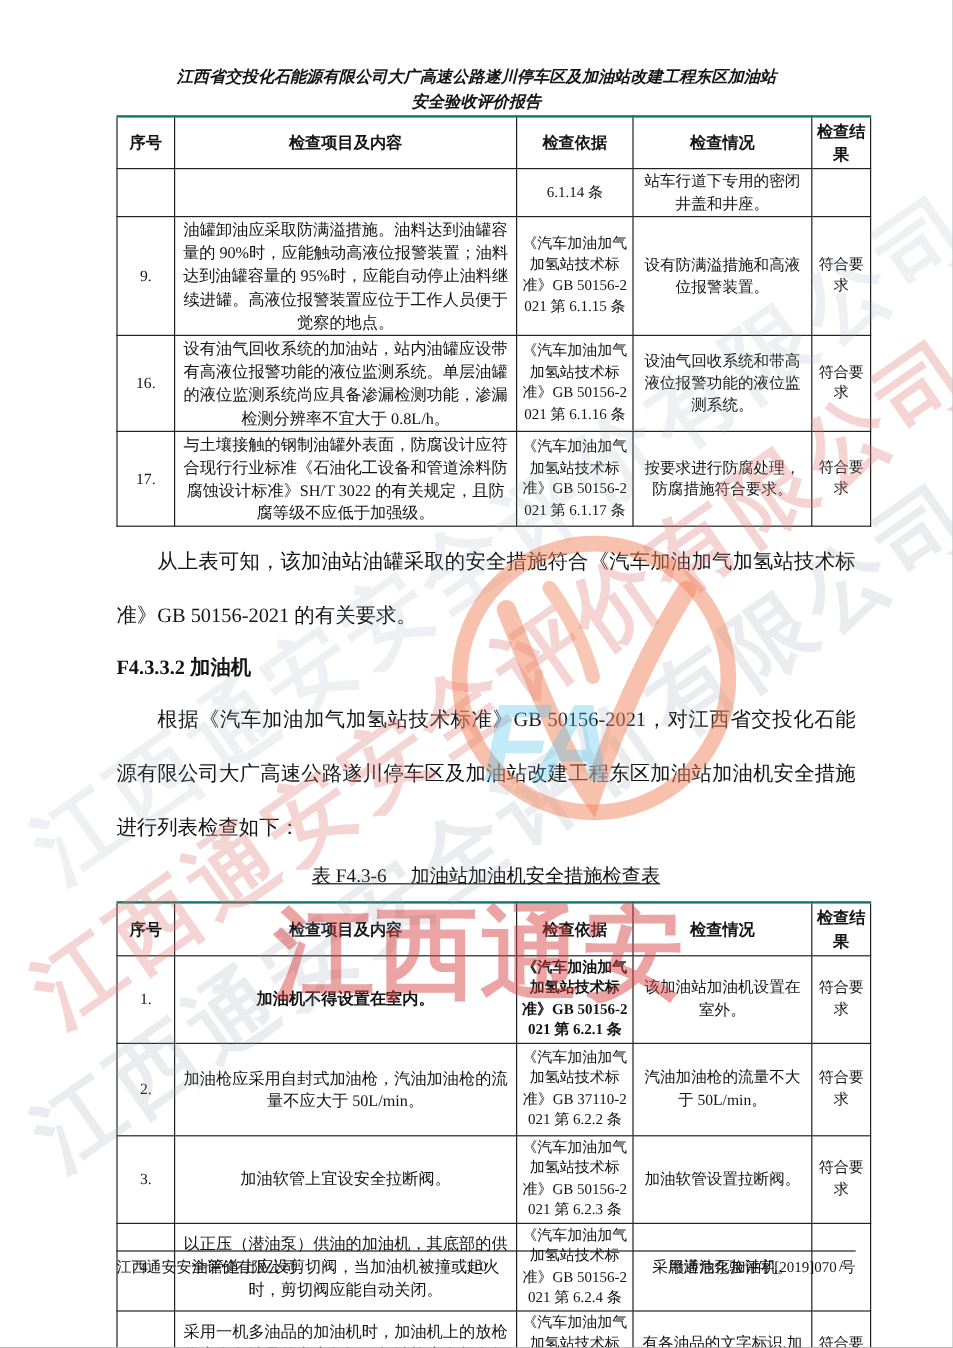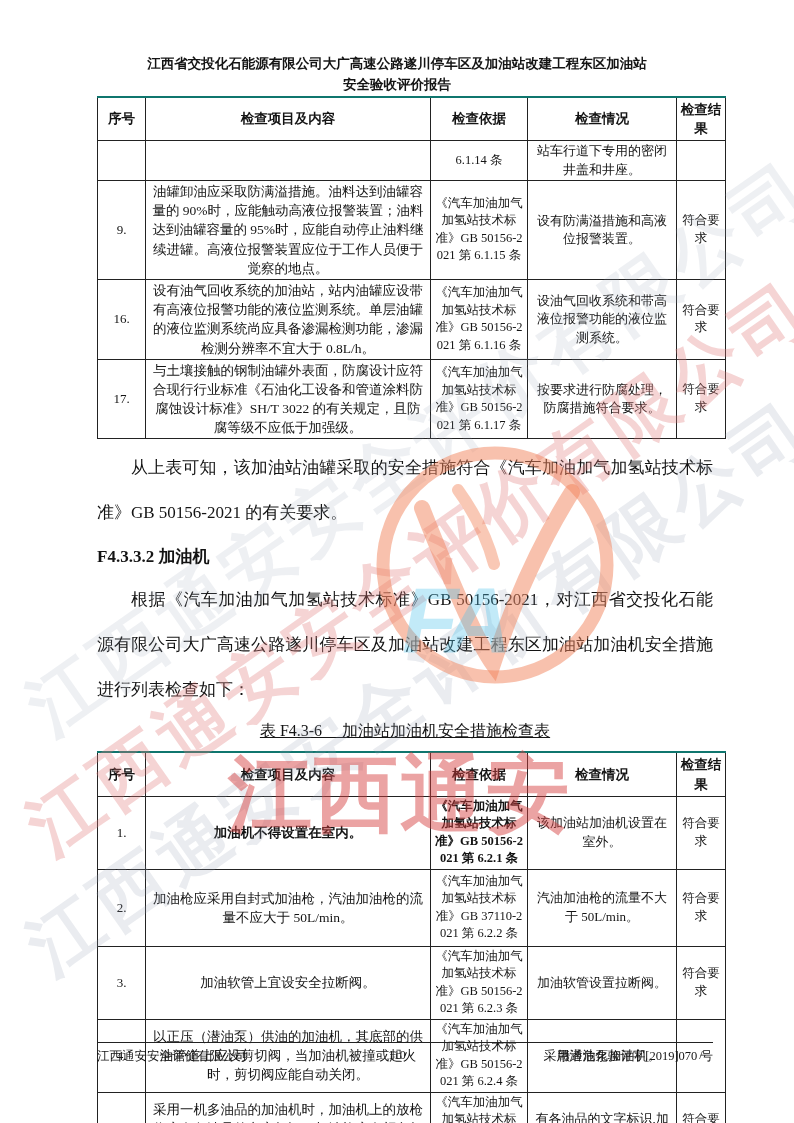--- a/index.html
+++ b/index.html
@@ -3,21 +3,21 @@
 <meta charset="utf-8">
 <style>
   html,body{margin:0;padding:0;background:#888;}
   .page{
     position:relative;width:794px;height:1123px;margin:0 auto;
     background:#ffffff;overflow:hidden;
     font-family:"Liberation Serif", serif;color:#141414;
   }
   .content{position:relative;z-index:1;}
   
-  .doc-title{margin-top:54px;text-align:center;font-size:13.5px;font-weight:600;line-height:1.55;}
+  .doc-title{margin-top:54px;text-align:center;font-size:13.5px;font-weight:600;line-height:1.55;font-style:italic;}
   
   table.chk{border-collapse:collapse;table-layout:fixed;width:628px;margin-left:97px;}
   table.chk td,table.chk th{
     border:1px solid #222;text-align:center;vertical-align:middle;
     padding:1px 5px;font-size:13.5px;line-height:1.42;word-break:break-all;
   }
   table.chk th{font-weight:bold;font-size:13.5px;padding:2px 2px;}
   table.chk .basis{font-size:12.5px;line-height:1.4;padding:1px 2px;}
   table.chk .situation{font-size:13px;padding:1px 4px;}
   table.chk .result{font-size:12.5px;padding:1px 2px;}

